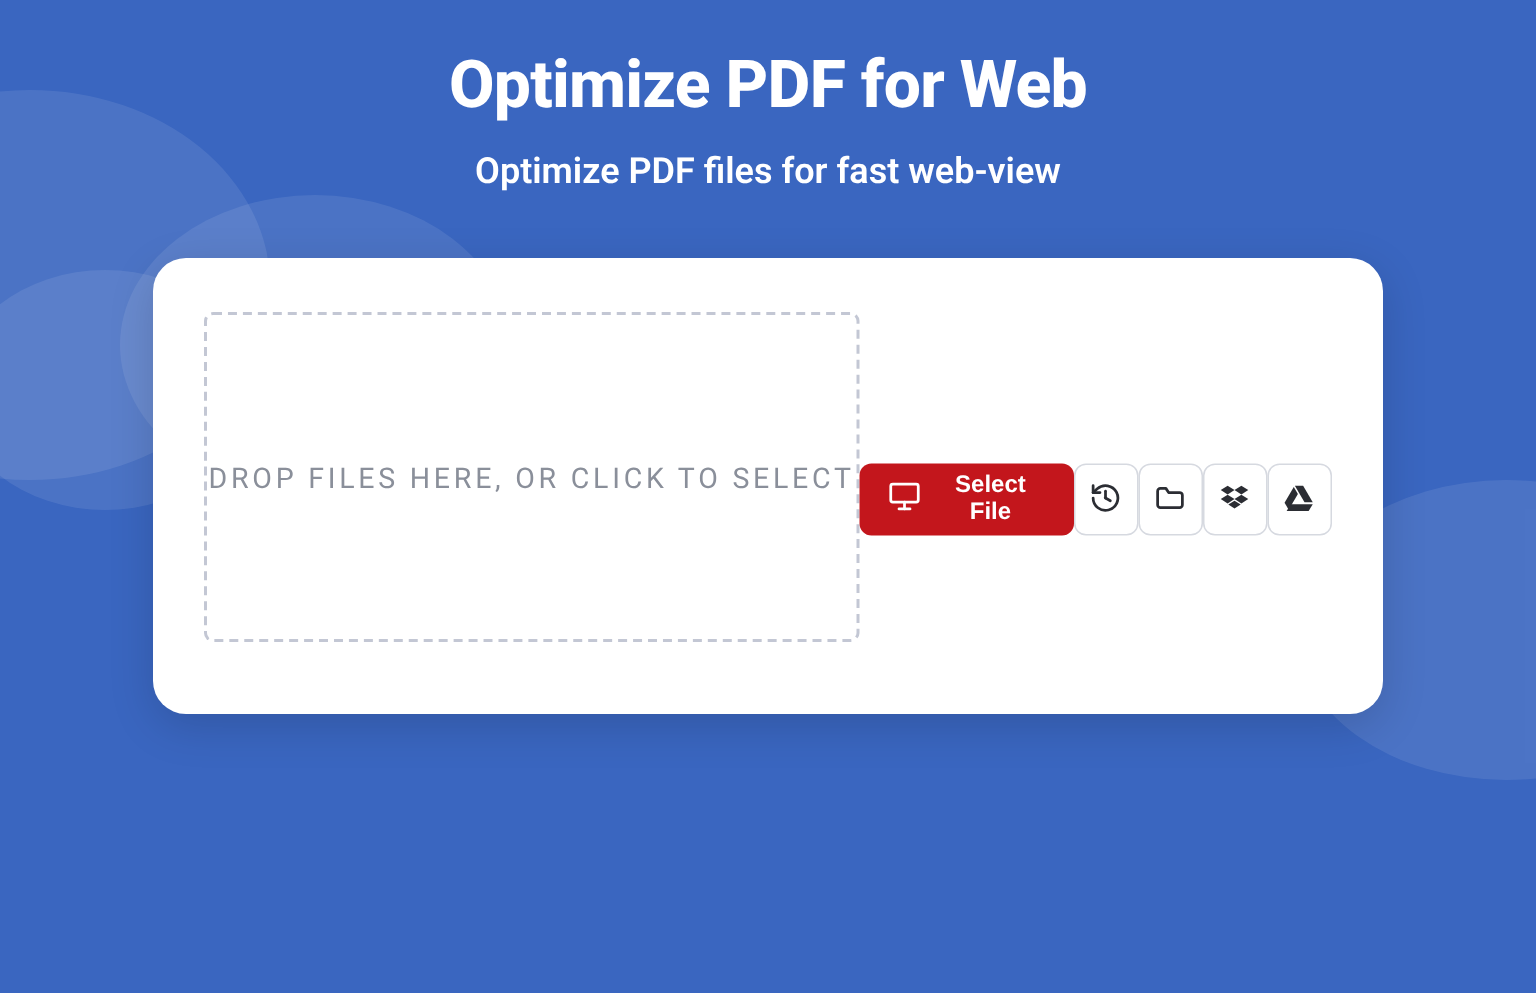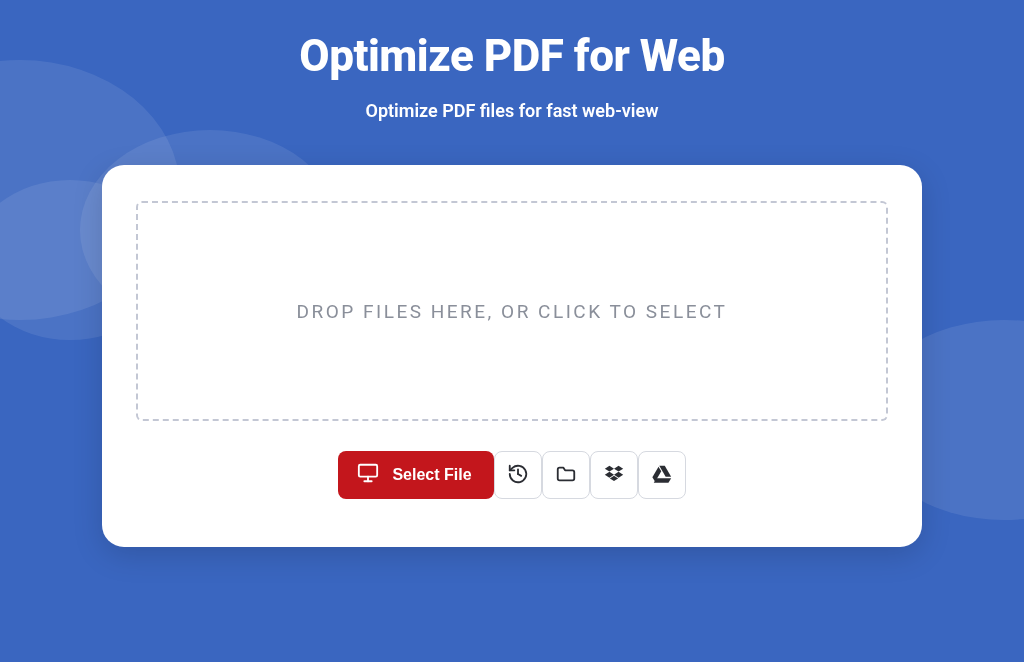--- a/index.html
+++ b/index.html
@@ -31,34 +31,34 @@
   }
   .title {
     color: #ffffff;
     font-size: 44px;
     font-weight: 800;
     letter-spacing: -0.5px;
     text-align: center;
   }
   .subtitle {
     color: #ffffff;
-    font-size: 18px;
+    font-size: 24px;
     font-weight: 600;
     margin-top: 18px;
     text-align: center;
   }
   .card {
     background: #ffffff;
     width: 820px;
     margin-top: 44px;
     border-radius: 22px;
     padding: 36px 34px 48px 34px;
     box-shadow: 0 8px 30px rgba(0,0,0,0.15);
     display: flex;
-    flex-direction: column;
+    flex-direction: row;
     align-items: center;
   }
   .dropzone {
     width: 100%;
     height: 220px;
     border: 2px dashed #c3c7d4;
     border-radius: 6px;
     display: flex;
     align-items: center;
     justify-content: center;

